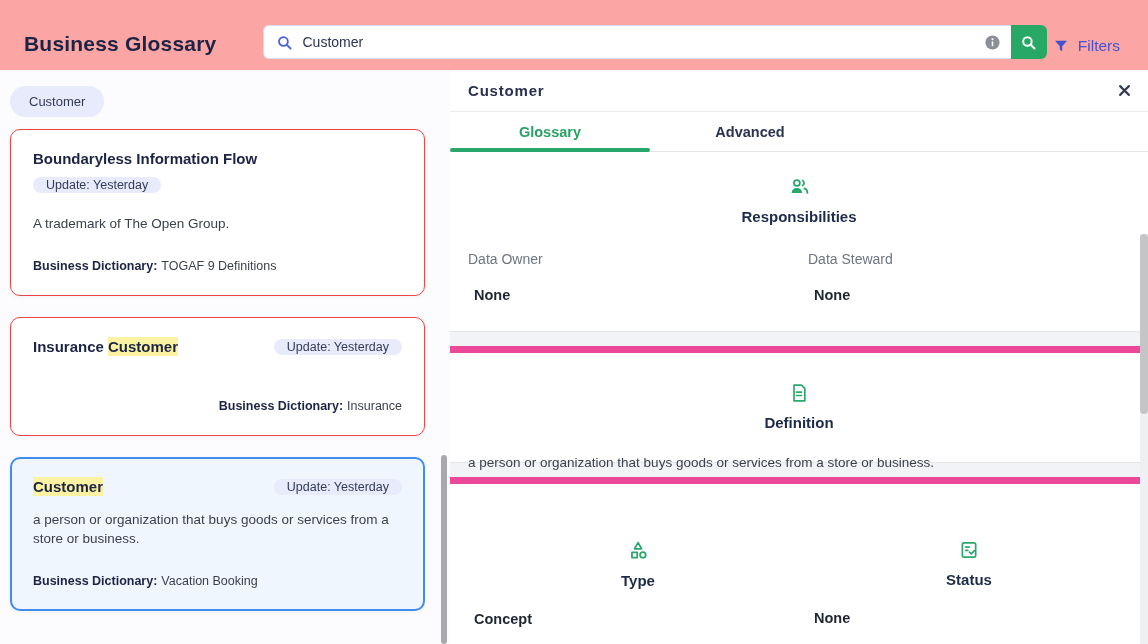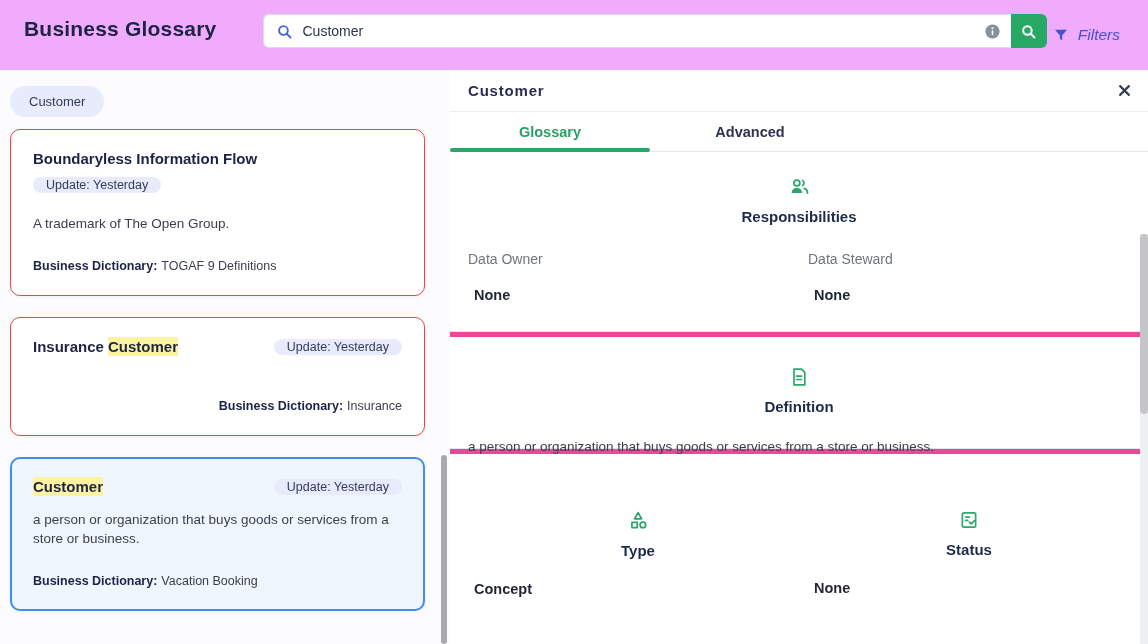--- a/index.html
+++ b/index.html
@@ -8,22 +8,22 @@
     font-family:"Liberation Sans", sans-serif;
     background:#ffffff;
     position:relative;
     overflow:hidden;
     color:#1c2440;
   }
 
   
   .app-header {
     position:absolute; top:0; left:0; width:1148px; height:70px;
-    background:#f0abfc;
-    display:flex; align-items:flex-start;
+    background:#fca5a5;
+    display:flex; align-items:center;
     padding:14px 22px 0 24px;
   }
   .app-title {
     font-size:21px; font-weight:bold; color:#1b2444;
     letter-spacing:0.2px; margin-top:3px; white-space:nowrap;
   }
   .search-group {
     display:flex; align-items:stretch;
     margin-left:46px; width:792px; height:34px;
   }
@@ -40,21 +40,21 @@
   }
   .info-btn { flex:0 0 auto; display:flex; align-items:center; cursor:pointer; }
   .search-btn {
     width:36px; border:none; background:#27a965; border-radius:0 6px 6px 0;
     display:flex; align-items:center; justify-content:center; cursor:pointer;
   }
   .filters-btn {
     margin-left:auto; display:flex; align-items:center; gap:9px;
     background:transparent; border:none; cursor:pointer;
     color:#4352cf; font-family:"Liberation Sans", sans-serif;
-    font-size:15.5px; font-weight:500; margin-top:8px; padding:4px 6px;font-style:italic;
+    font-size:15.5px; font-weight:500; margin-top:8px; padding:4px 6px;
   }
 
   
   .left-panel {
     position:absolute; top:70px; left:0; width:450px; height:574px;
     background:#fcfcfe; overflow:hidden;
   }
   .filter-chip {
     display:inline-block; margin:16px 0 0 10px;
     background:#e8ebfb; color:#333a55;
@@ -119,21 +119,21 @@
   .tab.active { color:#27a164; }
   .tab.active::after {
     content:""; position:absolute; left:0; right:0; bottom:-1px; height:4px;
     background:#2aa76a; border-radius:2px;
   }
   .detail-content { flex:1; overflow:hidden; position:relative; }
   .section {
     background:#fff; border-bottom:1px solid #e4e5e9;
     padding:24px 18px 0 18px;
   }
-  .section + .section { border-top:5px solid #ec4899; }
+  .section + .section { margin-top:14px; border-top:7px solid #ec4899; }
   .sec-resp { height:180px; }
   .sec-def  { height:117px; padding-top:30px; }
   .sec-attr { height:200px; padding-top:56px; border-bottom:none; }
   .heading-row { display:flex; align-items:center; gap:11px;flex-direction:column; }
   .heading-text { font-size:15px; font-weight:bold; color:#1d2b4a; }
   .fields-grid { display:grid; grid-template-columns:340px 1fr; }
   .field-label { font-size:14px; color:#6e7480; margin-top:26px; }
   .field-value { font-size:14.5px; font-weight:bold; color:#1f2532; margin-top:20px; padding-left:6px; }
   .def-text { font-size:13.5px; color:#3a3f4c; margin-top:24px; }
   .attr-value { font-size:14.5px; font-weight:bold; color:#1f2532; margin-top:22px; padding-left:6px; }

